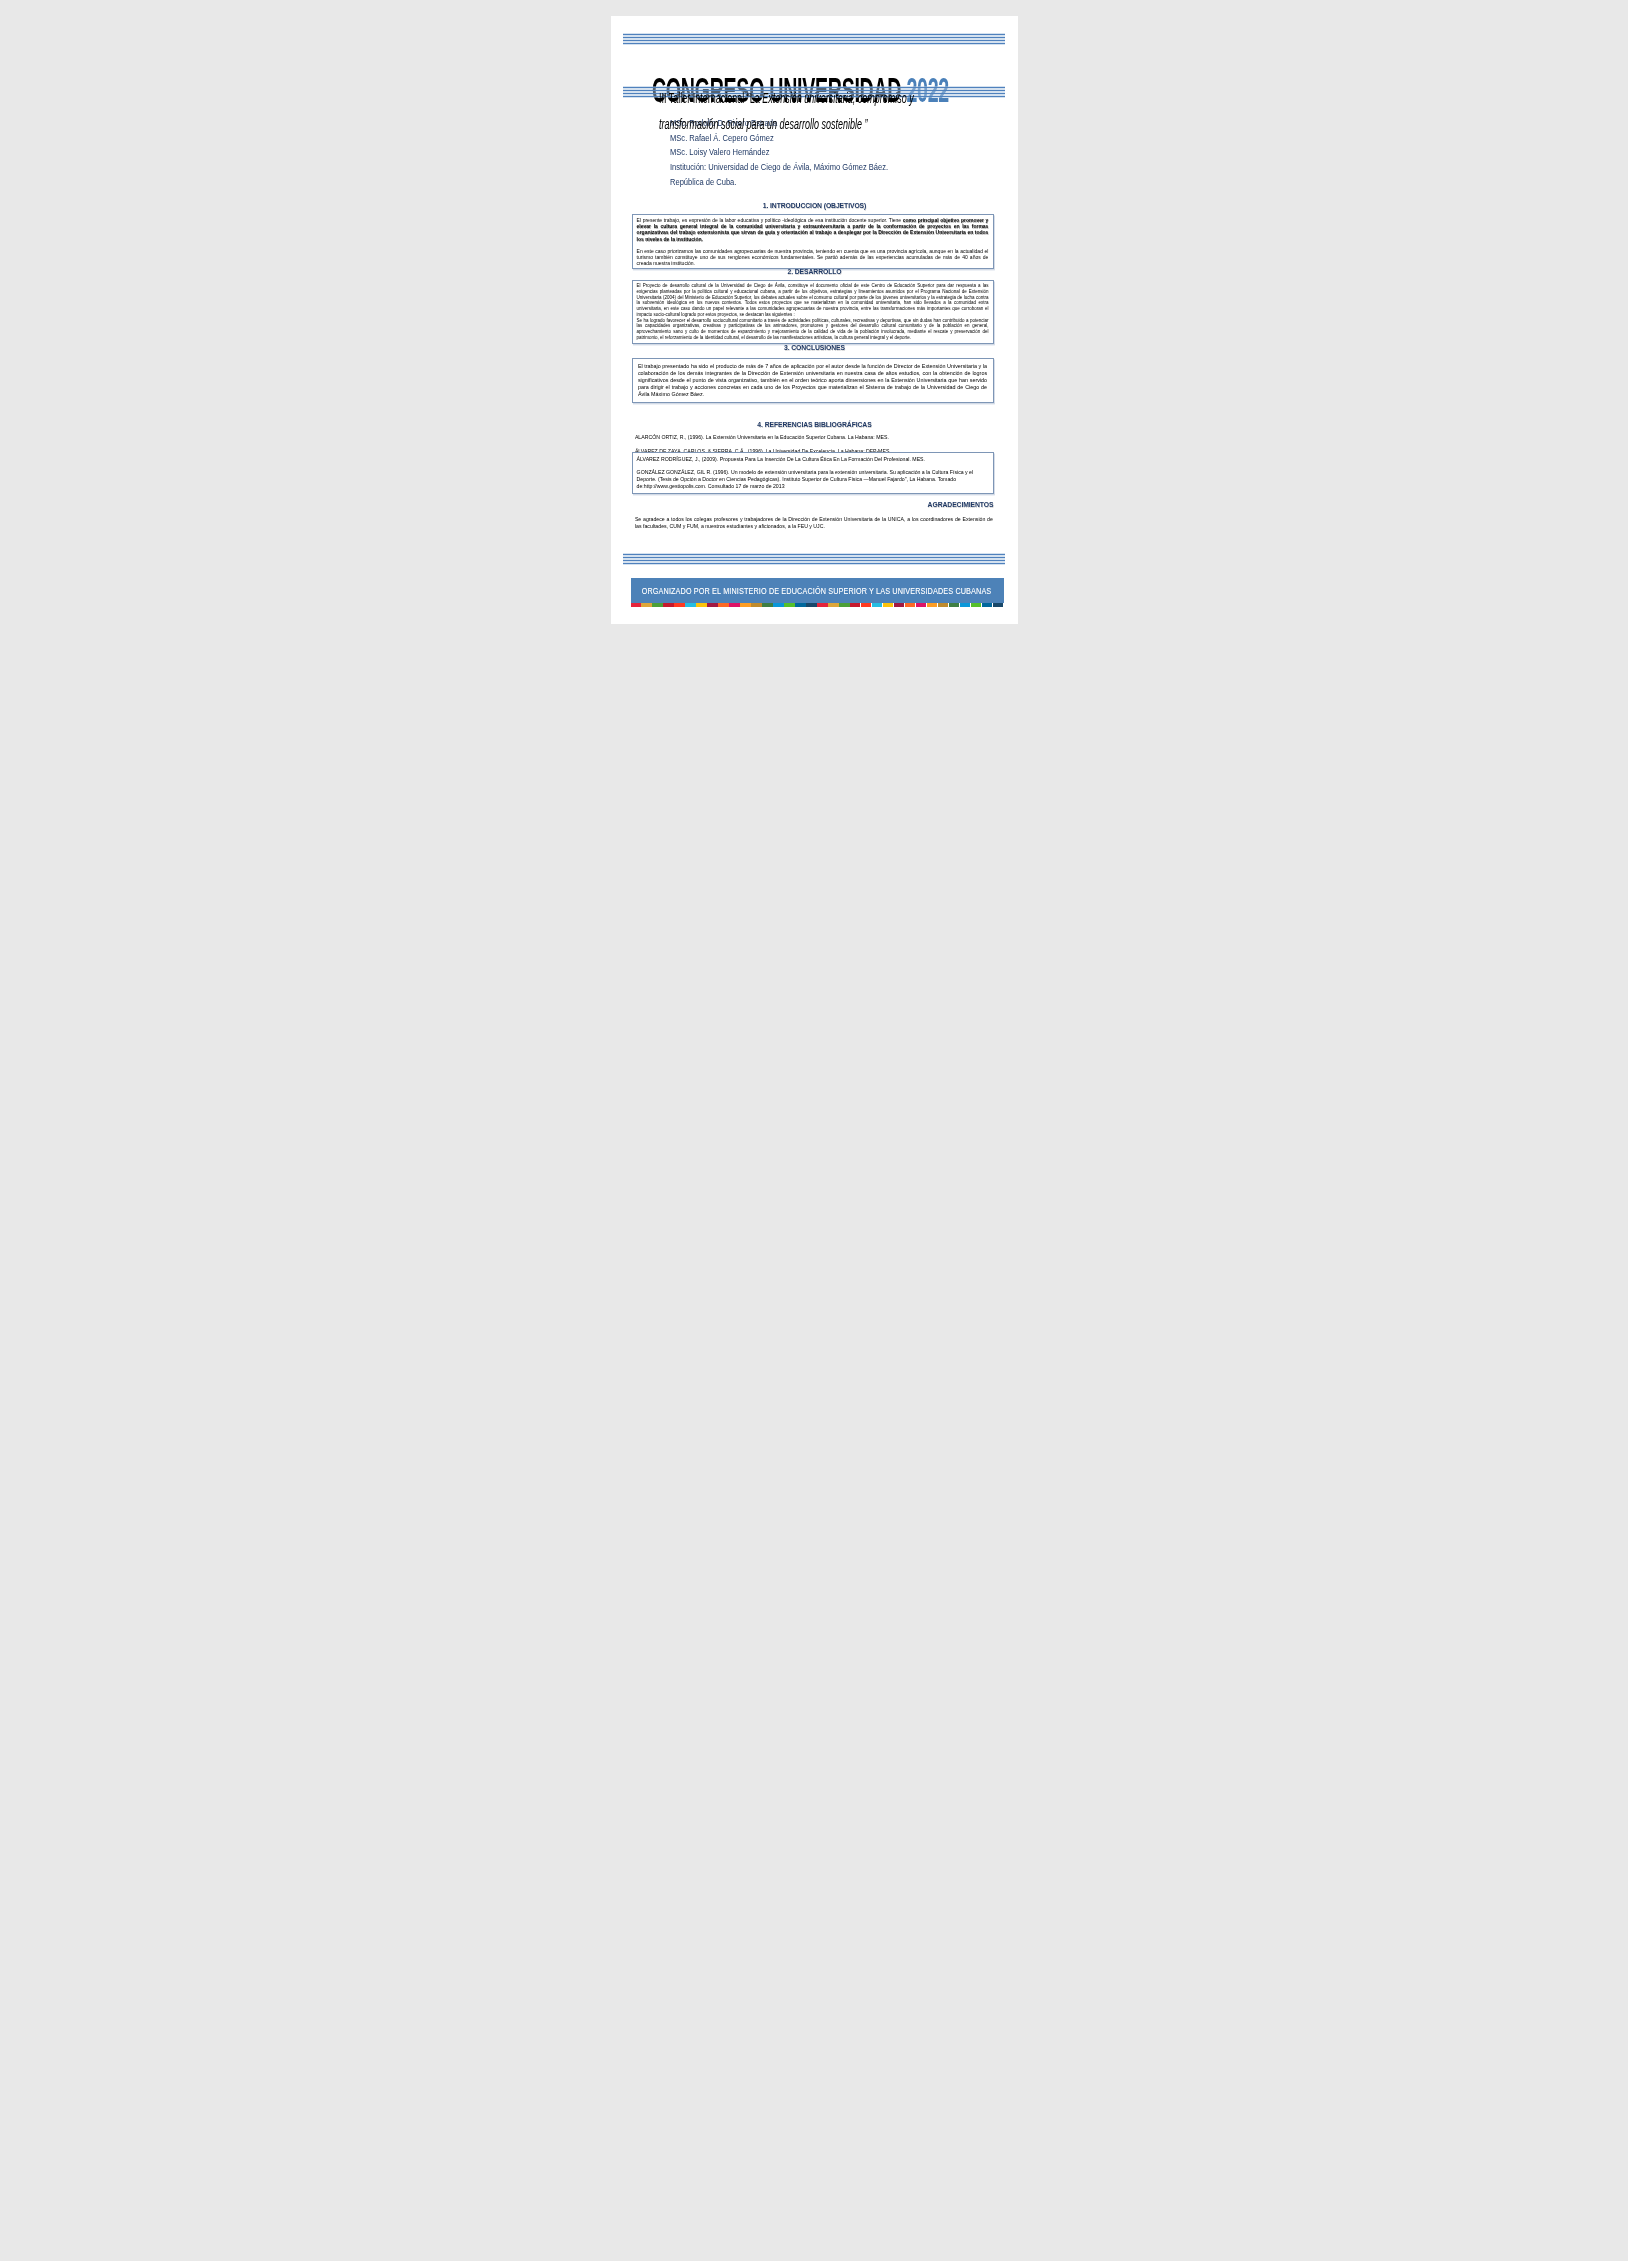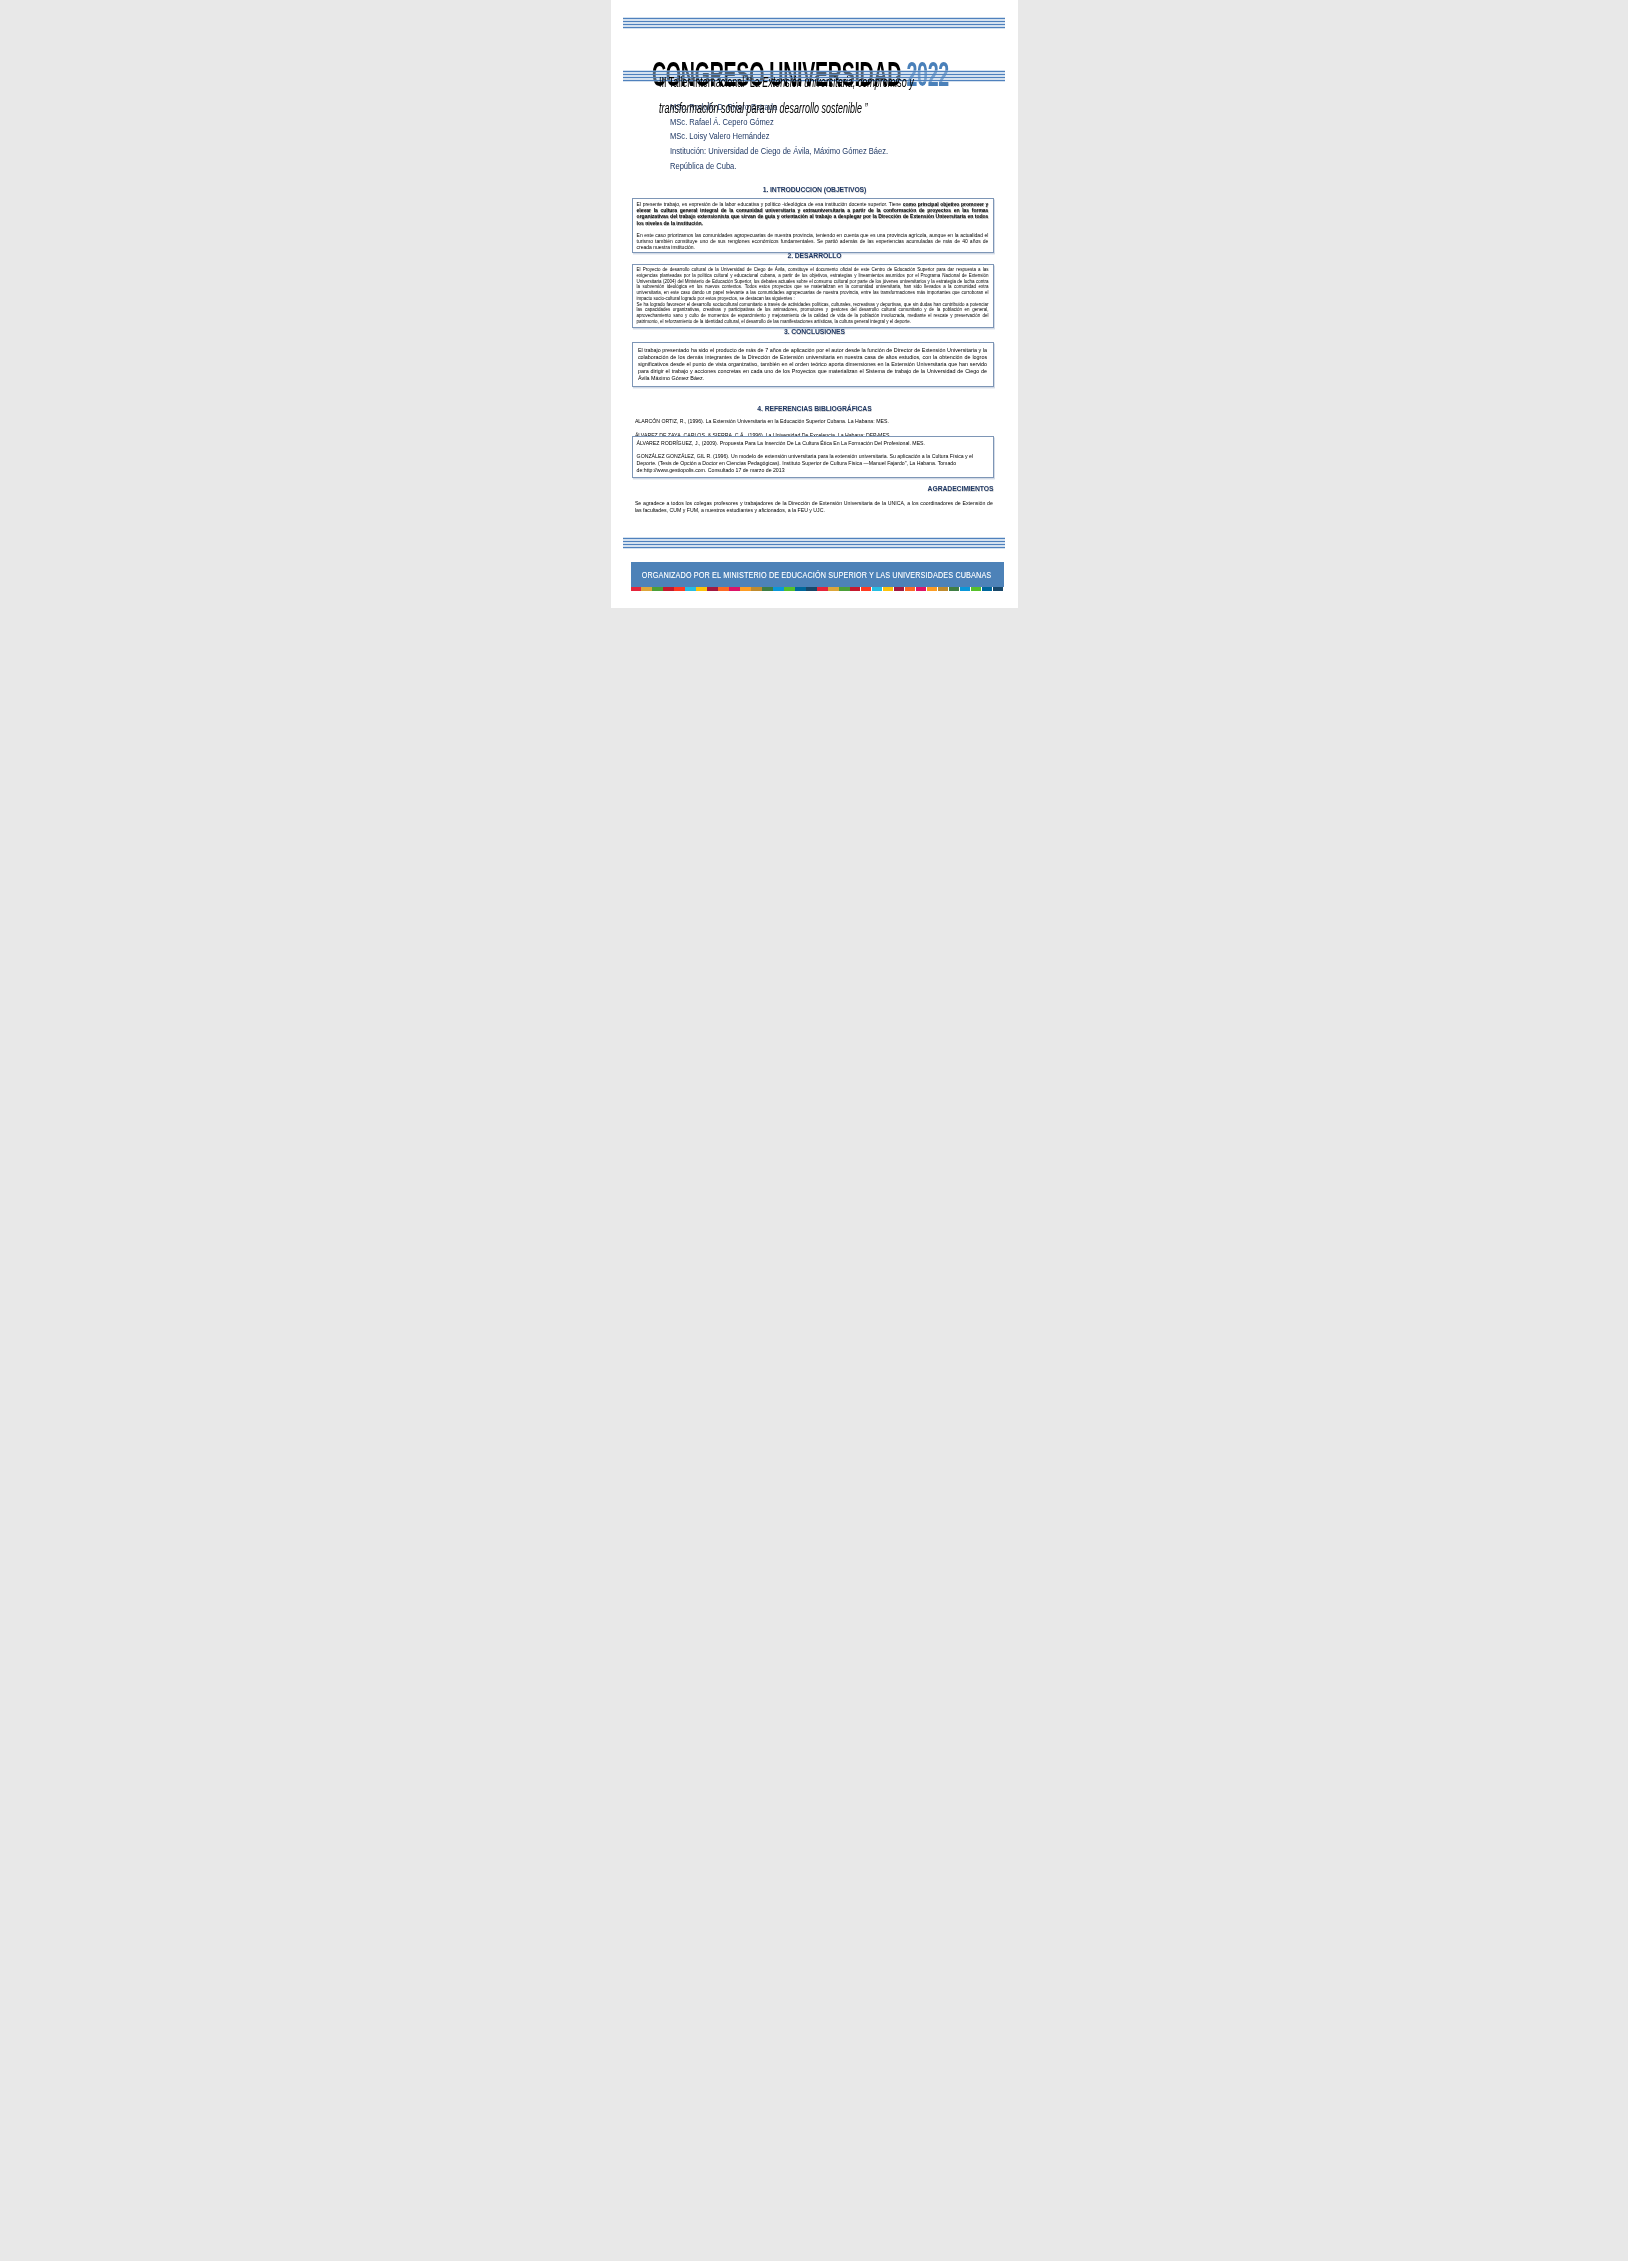--- a/index.html
+++ b/index.html
@@ -7,21 +7,21 @@
     --accent:#4A80B9;
     --banner:#4D82B8;
     --rule:#4F81BD;
     --rule-halo:#A9C4E0;
     --boxborder:#7E96B6;
   }
   html,body{margin:0;padding:0;background:#e8e8e8;}
   .page{
     position:relative;
     width:407px;height:608px;
-    margin:0 auto;
+    margin:16px auto;
     background:#ffffff;
     font-family:"Liberation Sans", sans-serif;
     color:#000;
     overflow:hidden;
   }
   
   .rules{position:absolute;left:12.2px;width:382px;height:10px;}
   .rules .rule{
     position:absolute;left:0;right:0;height:0.9px;
     background:var(--rule);

